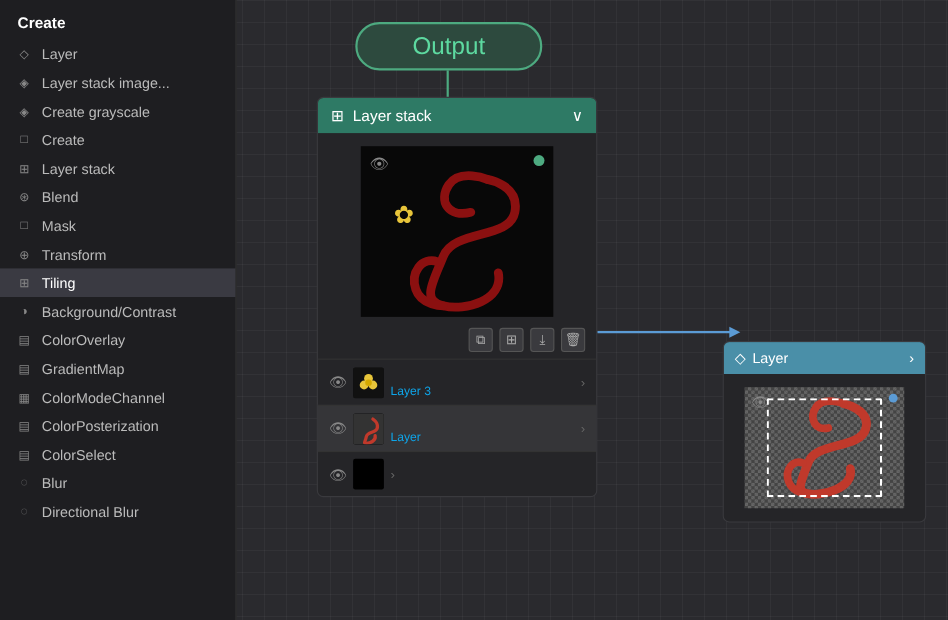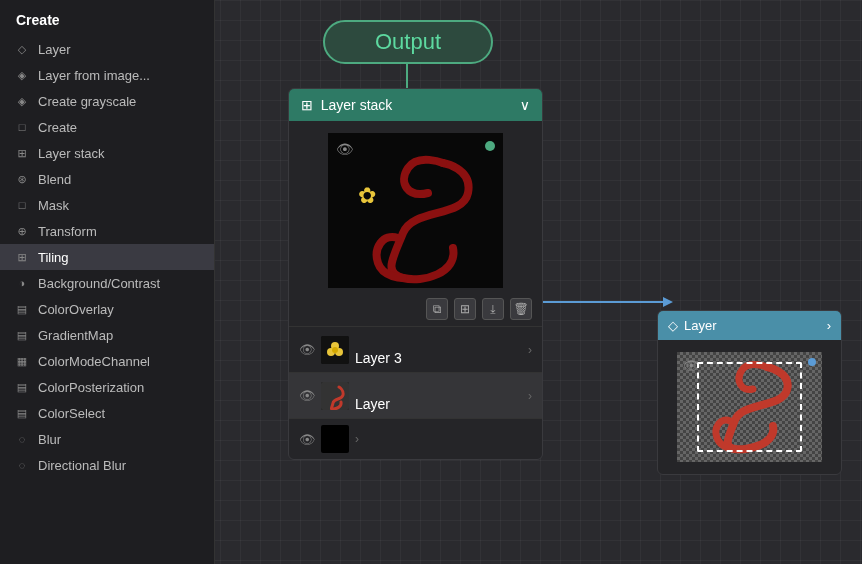--- a/index.html
+++ b/index.html
@@ -187,22 +187,22 @@
       border-radius: 2px;
       overflow: hidden;
       flex-shrink: 0;
       background: #111;
       display: flex;
       align-items: center;
       justify-content: center;
     }
     .layer-name {
       flex: 1;
-      font-size: 14px;
-      color: #ffffff;
+      font-size: 11px;
+      color: #0ea5e9;
       margin-top: 17px;
     }
     .layer-arrow {
       color: #666;
       font-size: 12px;
     }
 
     
     .layer-mini-node {
       position: absolute;
@@ -315,21 +315,21 @@
 
 <div class="sidebar">
   <div class="sidebar-title">Create</div>
 
   <div class="sidebar-item">
     <span class="sidebar-item-icon">◇</span>
     <span>Layer</span>
   </div>
   <div class="sidebar-item">
     <span class="sidebar-item-icon">◈</span>
-    <span>Layer from image...</span>
+    <span>Layer stack image...</span>
   </div>
   <div class="sidebar-item">
     <span class="sidebar-item-icon">◈</span>
     <span>Create grayscale</span>
   </div>
   <div class="sidebar-item">
     <span class="sidebar-item-icon">□</span>
     <span>Create</span>
   </div>
   <div class="sidebar-item">

